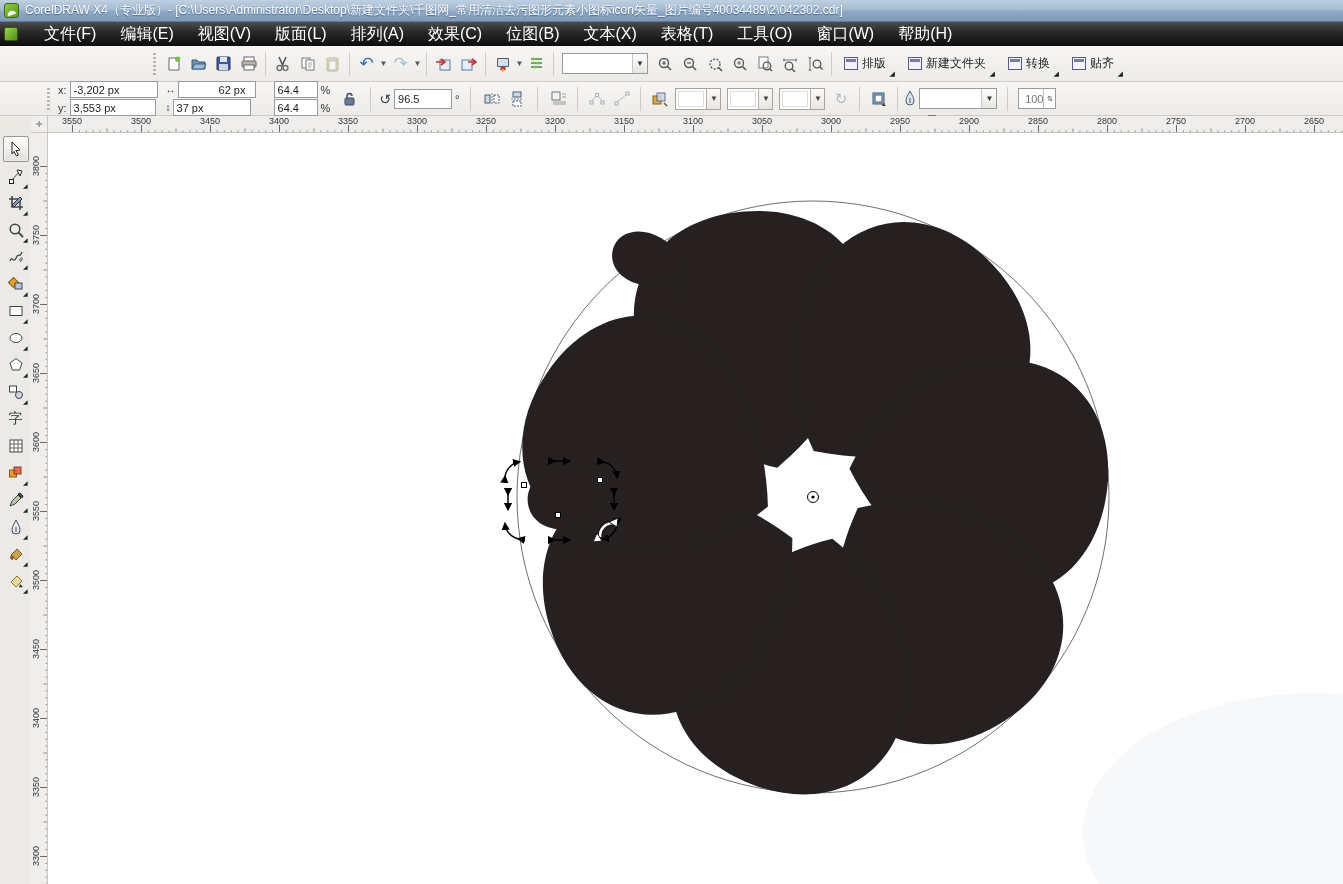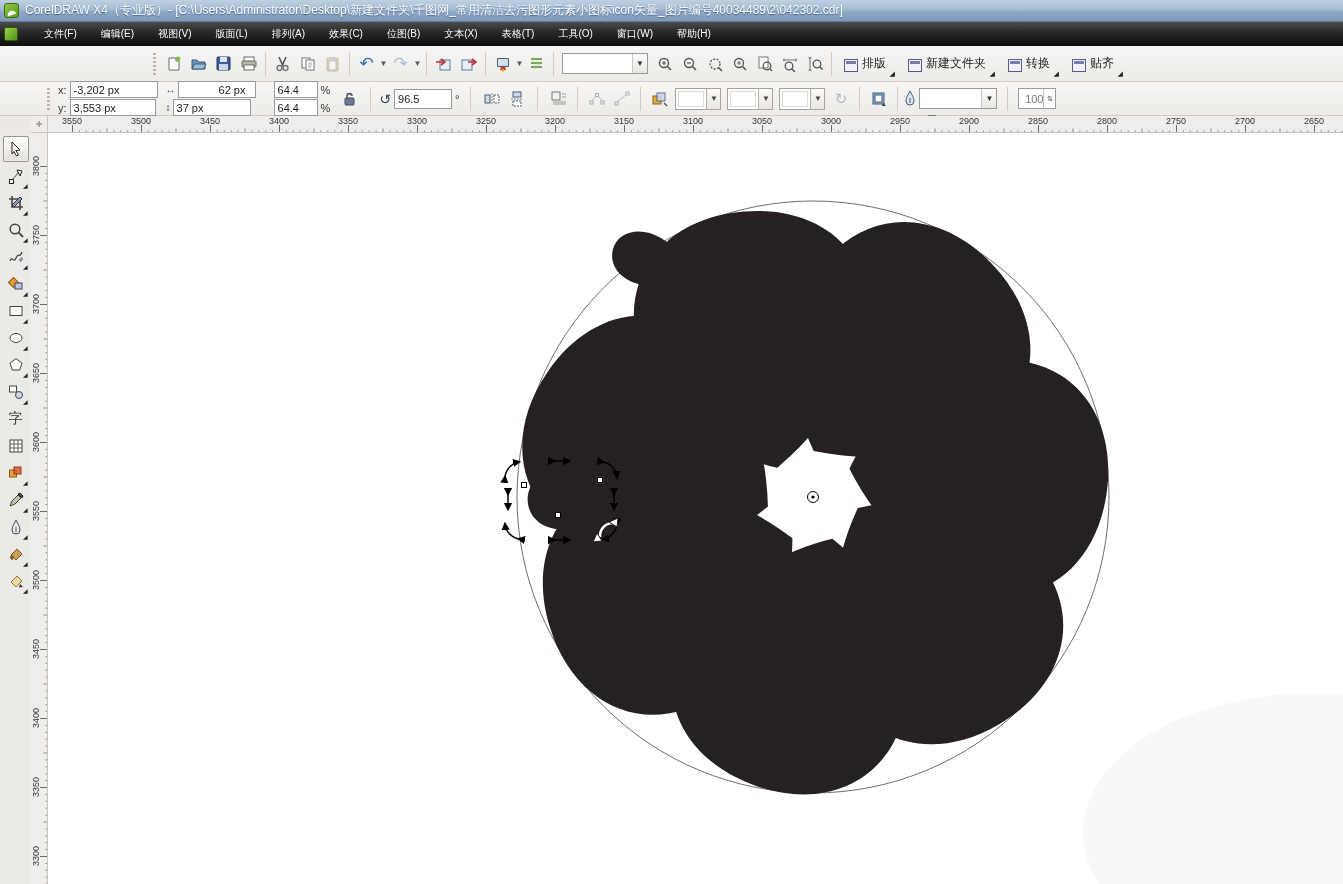--- a/index.html
+++ b/index.html
@@ -13,42 +13,42 @@
     background:linear-gradient(135deg,#8dc63f 0%,#5a9e1e 100%);border:1px solid #3c6b12;position:relative;}
   .titlebar .appicon:after{content:"";position:absolute;left:2px;top:7px;width:9px;height:4px;
     background:#fff;border-radius:50% 50% 0 0/100% 100% 0 0;transform:rotate(-20deg);}
   .titlebar .title{color:#fff;font-size:12px;text-shadow:0 1px 1px #44628a;white-space:nowrap;overflow:hidden;}
   
   .menubar{position:absolute;left:0;top:22px;width:1343px;height:24px;
     background:linear-gradient(180deg,#4d4d4d 0%,#2a2a2a 40%,#0d0d0d 100%);
     display:flex;align-items:center;}
   .menubar .docicon{width:14px;height:14px;margin:0 14px 0 4px;border-radius:2px;
     background:linear-gradient(135deg,#9ed34f,#4f8f17);border:1px solid #2f5a0c;}
-  .menu-item{color:#fff;font-size:10px;padding:3px 12px;cursor:default;}
+  .menu-item{color:#fff;font-size:16px;padding:3px 12px;cursor:default;}
   
   .stdbar{position:absolute;left:0;top:46px;width:1343px;height:36px;
     background:linear-gradient(180deg,#f7f6f5,#edebe8);border-bottom:1px solid #d2cec7;
     display:flex;align-items:center;}
   .propbar{position:absolute;left:0;top:82px;width:1343px;height:34px;
     background:linear-gradient(180deg,#f7f6f5,#edebe8);border-bottom:1px solid #cfcbc4;
     display:flex;align-items:center;font-size:11px;color:#333;}
   .grip{width:7px;height:22px;margin:0 3px;
     background:repeating-linear-gradient(180deg,#b9b5ae 0 2px,transparent 2px 4px);
     background-size:3px 100%;background-repeat:no-repeat;background-position:center;}
   .tbtn{width:25px;height:25px;border:1px solid transparent;border-radius:2px;display:flex;
     align-items:center;justify-content:center;font-size:14px;color:#444;background:transparent;position:relative;}
   .tbtn.dis{opacity:.4;}
   .tsep{width:1px;height:24px;background:#d0ccc5;margin:0 4px;}
   .drop{width:9px;height:25px;display:flex;align-items:center;justify-content:center;font-size:8px;color:#555;}
   .combo{height:21px;background:#fff;border:1px solid #9a9a9a;display:flex;align-items:center;
     font-size:11px;color:#222;}
   .combo .cval{padding:0 6px;flex:1;margin-top:44px;}
   .combo .carrow{width:15px;height:100%;display:flex;align-items:center;justify-content:center;
     font-size:8px;color:#333;border-left:1px solid #c8c8c8;background:linear-gradient(180deg,#fdfdfd,#e8e6e2);}
-  .txtbtn{display:flex;align-items:flex-end;gap:4px;font-size:12px;color:#222;padding:2px 7px;
+  .txtbtn{display:flex;align-items:center;gap:4px;font-size:12px;color:#222;padding:2px 7px;
     border:1px solid transparent;border-radius:2px;position:relative;margin-right:6px;}
   .txtbtn .flyout{position:absolute;right:-2px;bottom:-4px;font-size:7px;color:#222;}
   .mini-ic{width:14px;height:13px;border:1px solid #5a5a8a;background:#f2f2f8;position:relative;}
   .mini-ic:before{content:"";position:absolute;left:1px;top:1px;right:1px;height:3px;background:#7a7aa8;}
   
   .pfield{height:17px;background:#fff;border:1px solid #9a9a9a;font-size:11px;color:#222;
     padding:0 3px;font-family:"Liberation Sans",sans-serif;}
   .plabel{margin:0 3px;color:#333;}
   .pcol{display:flex;flex-direction:column;justify-content:center;gap:1px;}
   .prow{display:flex;align-items:center;}

